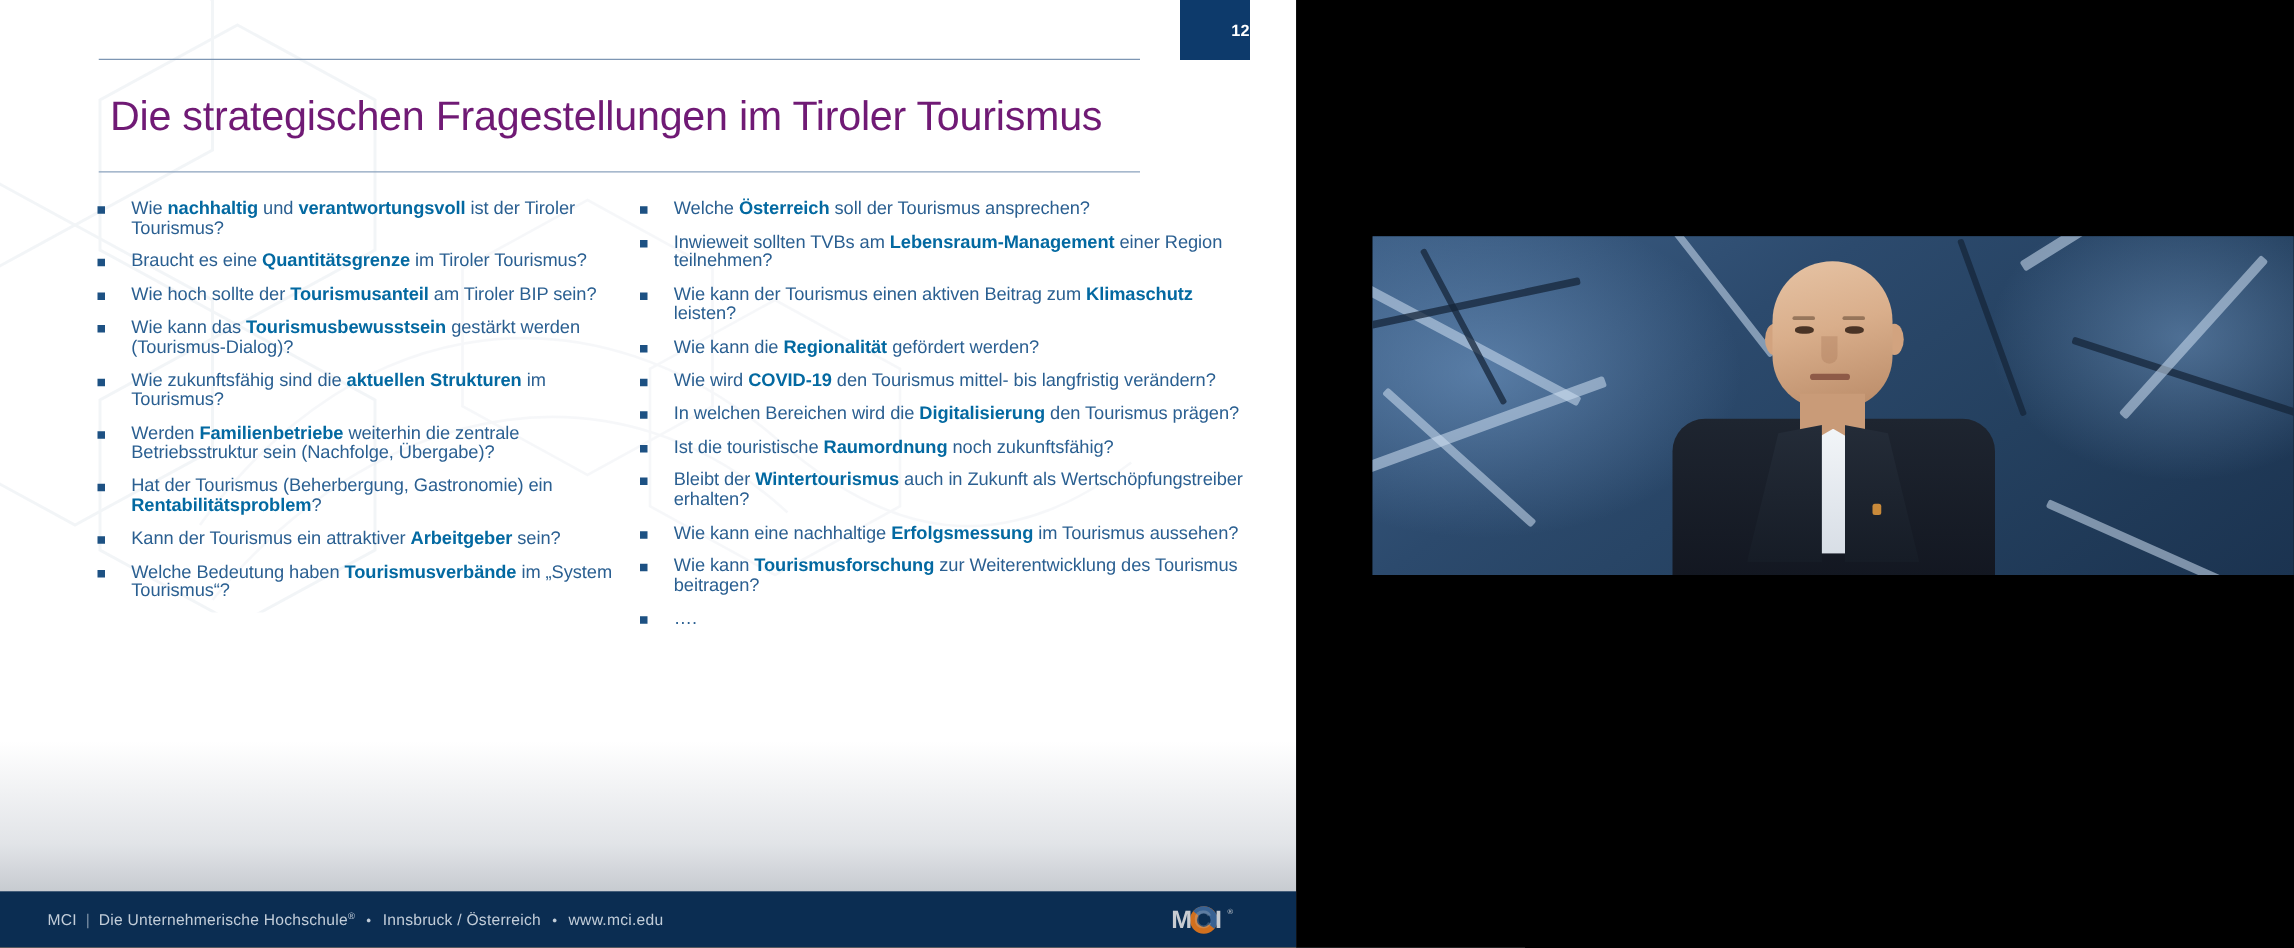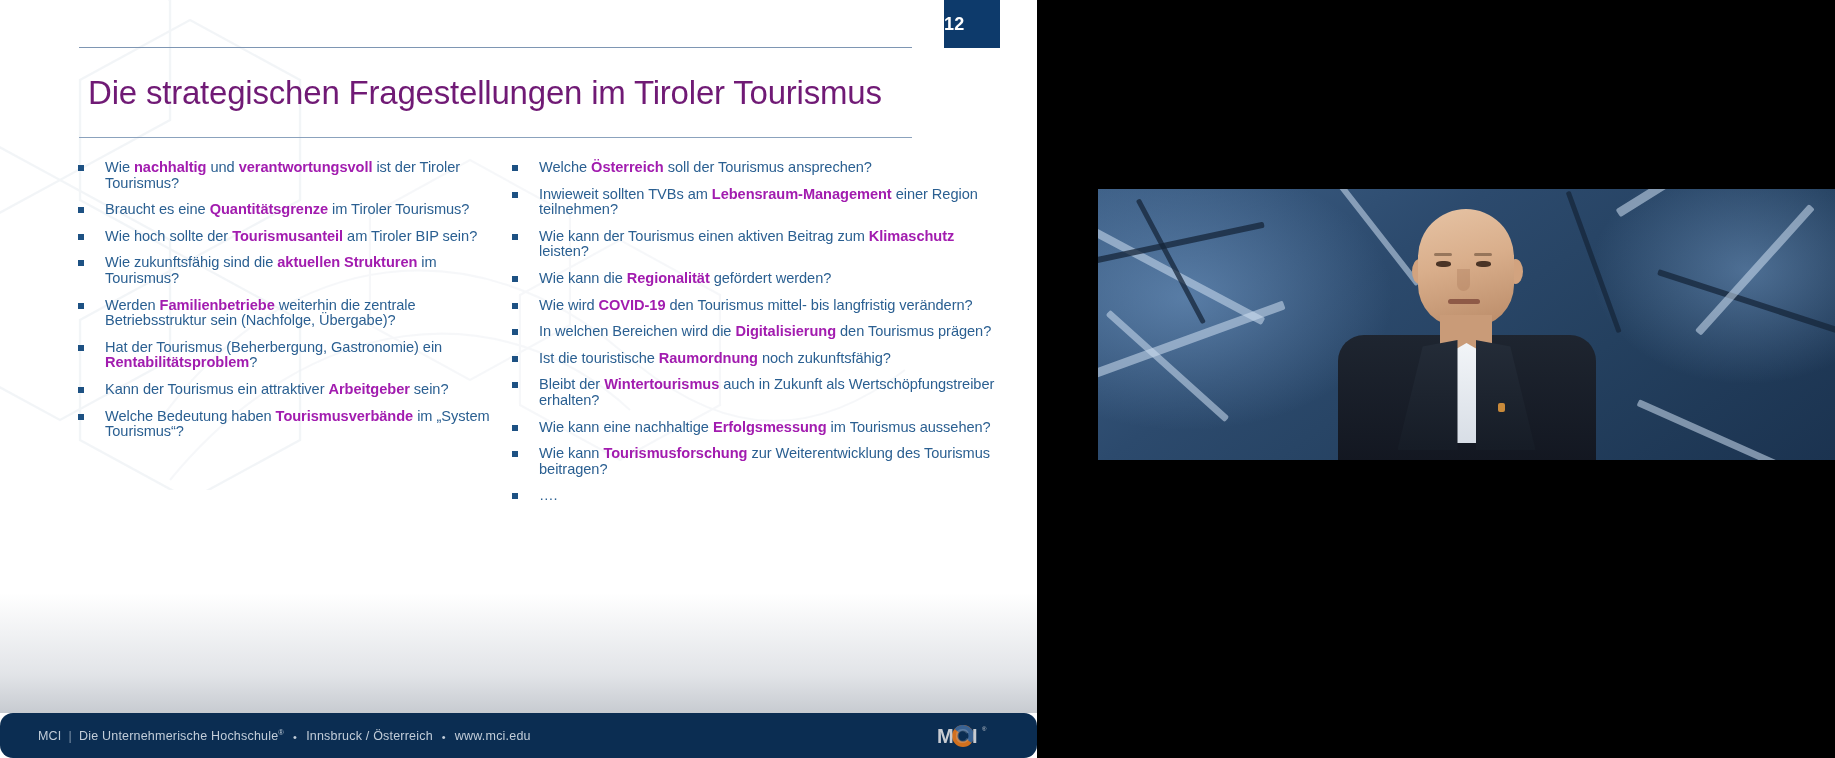--- a/index.html
+++ b/index.html
@@ -53,22 +53,22 @@
 
   
   .page-badge {
     position: absolute;
     left: 944px; top: 0px;
     width: 56px; height: 48px;
     background: #0d3a6b;
     color: #ffffff;
     display: flex;
     align-items: center;
-    justify-content: flex-start;
-    font-size: 18px;
+    justify-content: flex-end;
+    font-size: 13px;
     font-weight: bold;
     letter-spacing: .3px;
     z-index: 6;
   }
 
   
   .rule {
     position: absolute;
     left: 79px;
     width: 833px;
@@ -114,36 +114,35 @@
     letter-spacing: -0.05px;
   }
   ul.bullets > li::before {
     content: "";
     position: absolute;
     left: 6px; top: 5px;
     width: 6px; height: 6px;
     background: #1d5183;
   }
   ul.bullets > li b {
-    color: #a21caf;
+    color: #0369a1;
     font-weight: bold;
   }
 
   .col-right ul.bullets > li { color: #2a5f91; }
 
   
   .footer {
     position: absolute;
     left: 0; bottom: 0;
     width: 1037px; height: 45px;
     background: #0b2d52;
     display: flex;
     align-items: center;
     z-index: 7;
-    border-radius: 13px;
   }
   .footer-text {
     color: #c2cdd9;
     font-size: 12.5px;
     letter-spacing: .2px;
     margin-left: 38px;
     white-space: nowrap;
   }
   .footer-text .sep {
     color: #7b90a6;
@@ -289,20 +288,21 @@
     <div class="rule rule-top"></div>
     <h1 class="slide-title">Die strategischen Fragestellungen im Tiroler Tourismus</h1>
     <div class="rule rule-bottom"></div>
 
     <div class="columns">
       <div class="col col-left">
         <ul class="bullets">
             <li>Wie <b>nachhaltig</b> und <b>verantwortungsvoll</b> ist der Tiroler Tourismus?</li>
             <li>Braucht es eine <b>Quantitätsgrenze</b> im Tiroler Tourismus?</li>
             <li>Wie hoch sollte der <b>Tourismusanteil</b> am Tiroler BIP sein?</li>
+            <li>Wie kann das <b>Tourismusbewusstsein</b> gestärkt werden (Tourismus-Dialog)?</li>
             <li>Wie zukunftsfähig sind die <b>aktuellen Strukturen</b> im Tourismus?</li>
             <li>Werden <b>Familienbetriebe</b> weiterhin die zentrale Betriebsstruktur sein (Nachfolge, Übergabe)?</li>
             <li>Hat der Tourismus (Beherbergung, Gastronomie) ein <b>Rentabilitätsproblem</b>?</li>
             <li>Kann der Tourismus ein attraktiver <b>Arbeitgeber</b> sein?</li>
             <li>Welche Bedeutung haben <b>Tourismusverbände</b> im „System Tourismus“?</li>
           </ul>
       </div>
       <div class="col col-right">
         <ul class="bullets">
             <li>Welche <b>Österreich</b> soll der Tourismus ansprechen?</li>

